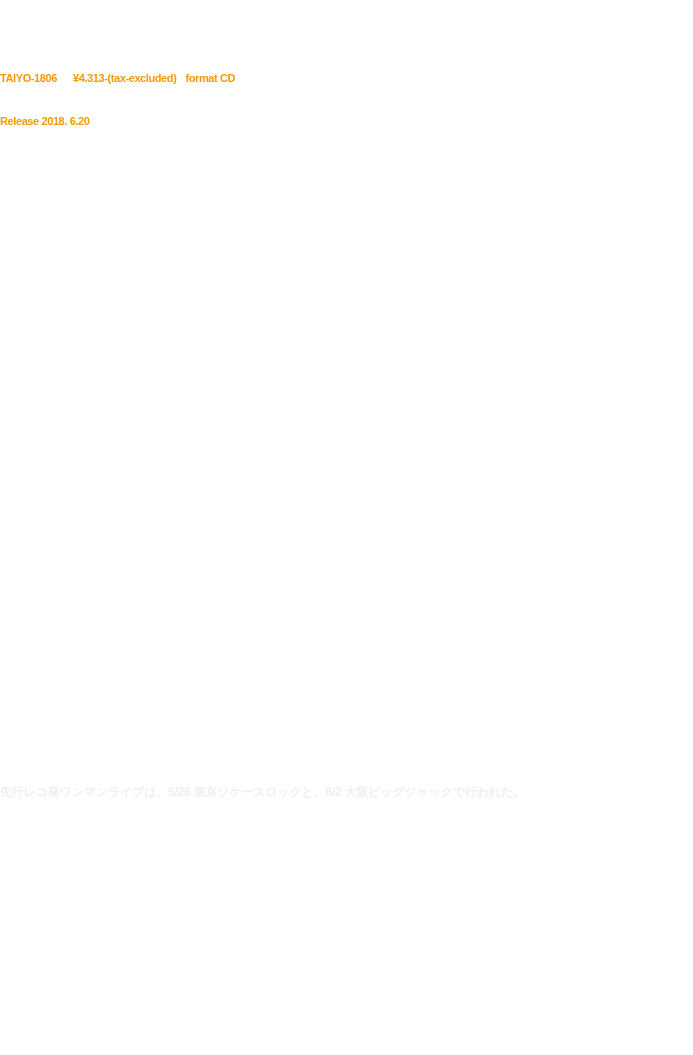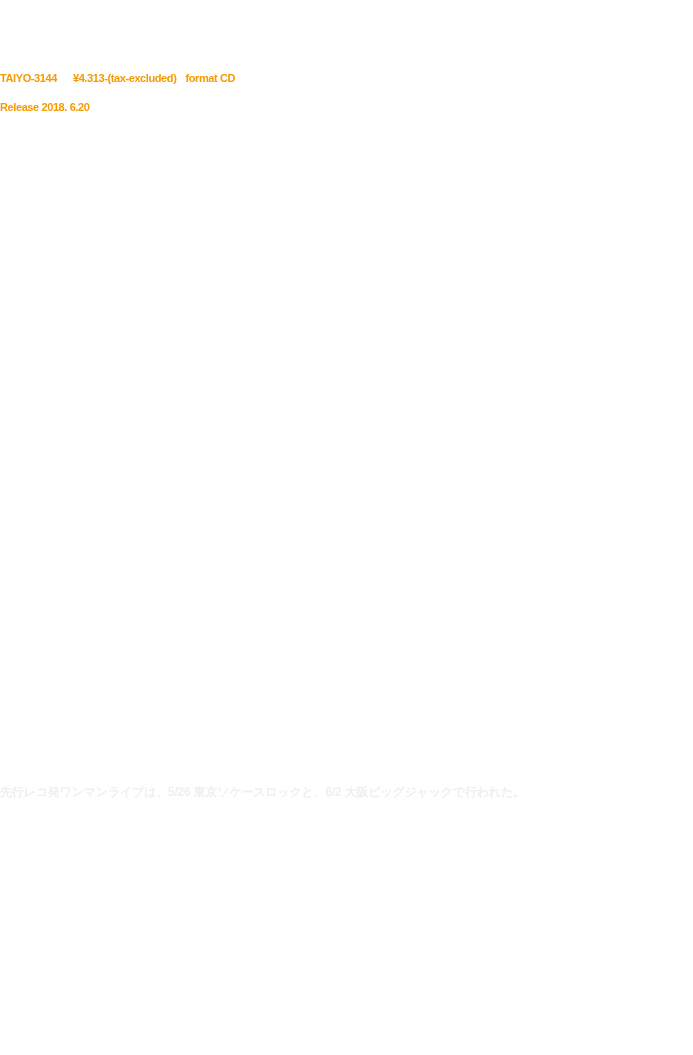--- a/index.html
+++ b/index.html
@@ -23,37 +23,37 @@
       font-weight: bold;
       letter-spacing: -0.4px;
       line-height: 13px;
     }
     .product-line {
       white-space: pre;
       margin: 0;
       height: 13px;
     }
     .release-line {
-      margin-top: 16px;
+      margin-top: 30px;
     }
     .gap-wide { display: inline-block; width: 16px; }
     .gap-mid { display: inline-block; width: 9px; }
     .live-note {
       position: absolute;
       left: 0;
       top: 785px;
       color: #efefef;
       font-size: 12px;
       font-weight: bold;
       line-height: 14px;
       white-space: nowrap;
       letter-spacing: -0.2px;
     }
   </style>
 </head>
 <body>
 
 <div class="product-info">
-  <p class="product-line"><span>TAIYO-3144</span><span class="gap-wide"></span><span>¥4.313-(tax-excluded)</span><span class="gap-mid"></span><span>format CD</span></p>
+  <p class="product-line"><span>TAIYO-1806</span><span class="gap-wide"></span><span>¥4.313-(tax-excluded)</span><span class="gap-mid"></span><span>format CD</span></p>
   <p class="product-line release-line">Release 2018. 6.20</p>
 </div>
 
 <div class="live-note">先行レコ発ワンマンライブは、5/26 東京ソケースロックと、6/2 大阪ビッグジャックで行われた。</div>
 
 </body></html>

